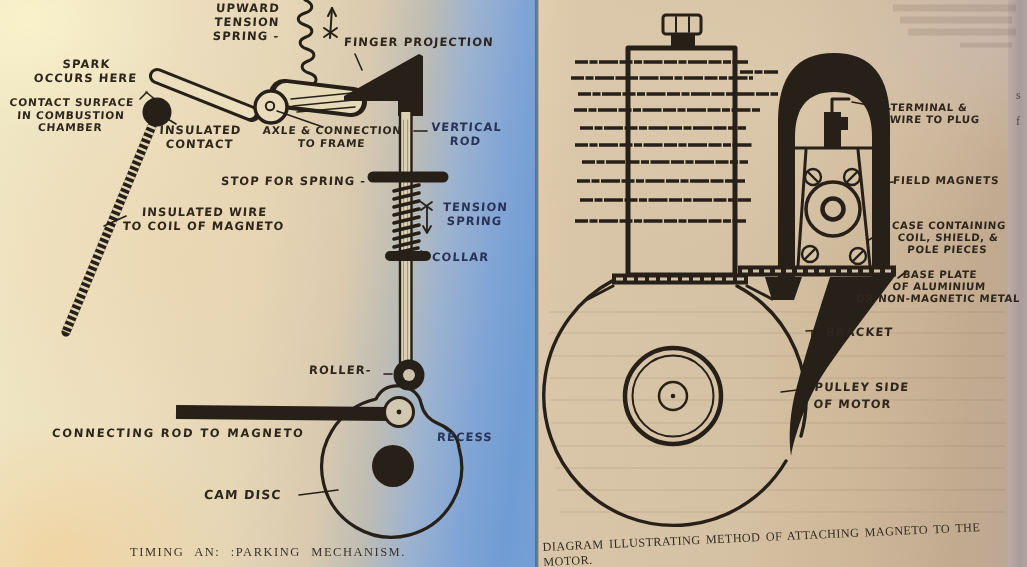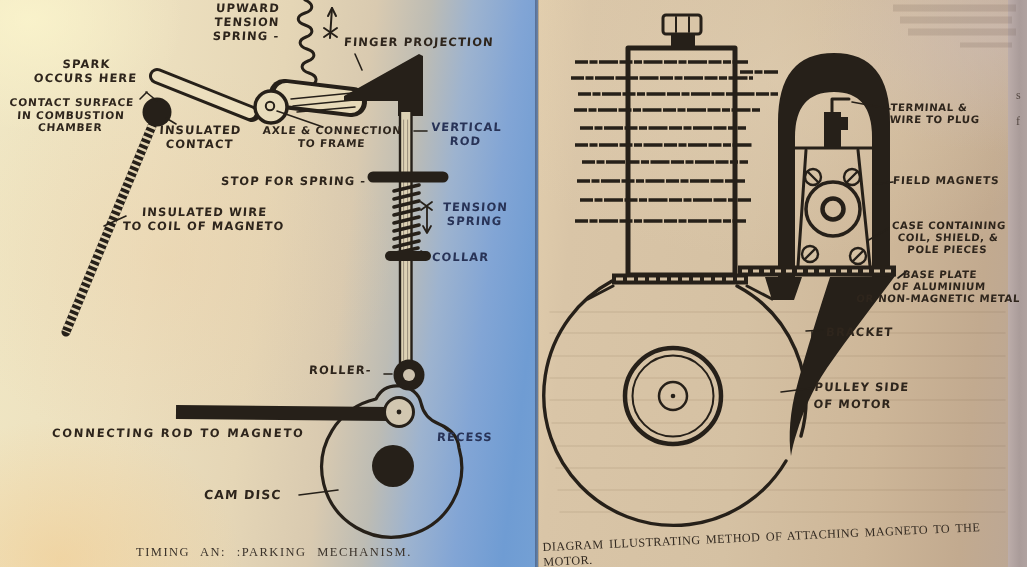--- a/index.html
+++ b/index.html
@@ -28,21 +28,21 @@
        transform:skewX(-4deg);}
   .lbl.left{text-align:left;}
   .lbl.blue{color:#283357;}
   .lbl.sm{font-size:10.6px;letter-spacing:.8px;}
   .lbl.xs{font-size:10.2px;letter-spacing:.6px;}
   .lbl.wide{letter-spacing:1.8px;}
   .lbl.tall{line-height:1.5;}
   
   .cap{position:absolute;font-family:"Liberation Serif","DejaVu Serif",serif;
        color:#3b332b;}
-  .cap-left{left:136px;top:545px;width:300px;text-align:left;
+  .cap-left{left:118px;top:545px;width:300px;text-align:center;
        font-size:12.5px;letter-spacing:1.5px;word-spacing:6px;}
   .cap-right{left:543px;top:540px;width:492px;font-size:12.2px;letter-spacing:.4px;
        word-spacing:2px;color:#342b22;transform:rotate(-2.6deg);transform-origin:left center;}
   .frag{position:absolute;font-family:"Liberation Serif",serif;font-size:12px;
        color:rgba(62,50,44,.8);}
   svg{position:absolute;left:0;top:0;}
 </style>
 </head>
 <body>
 

